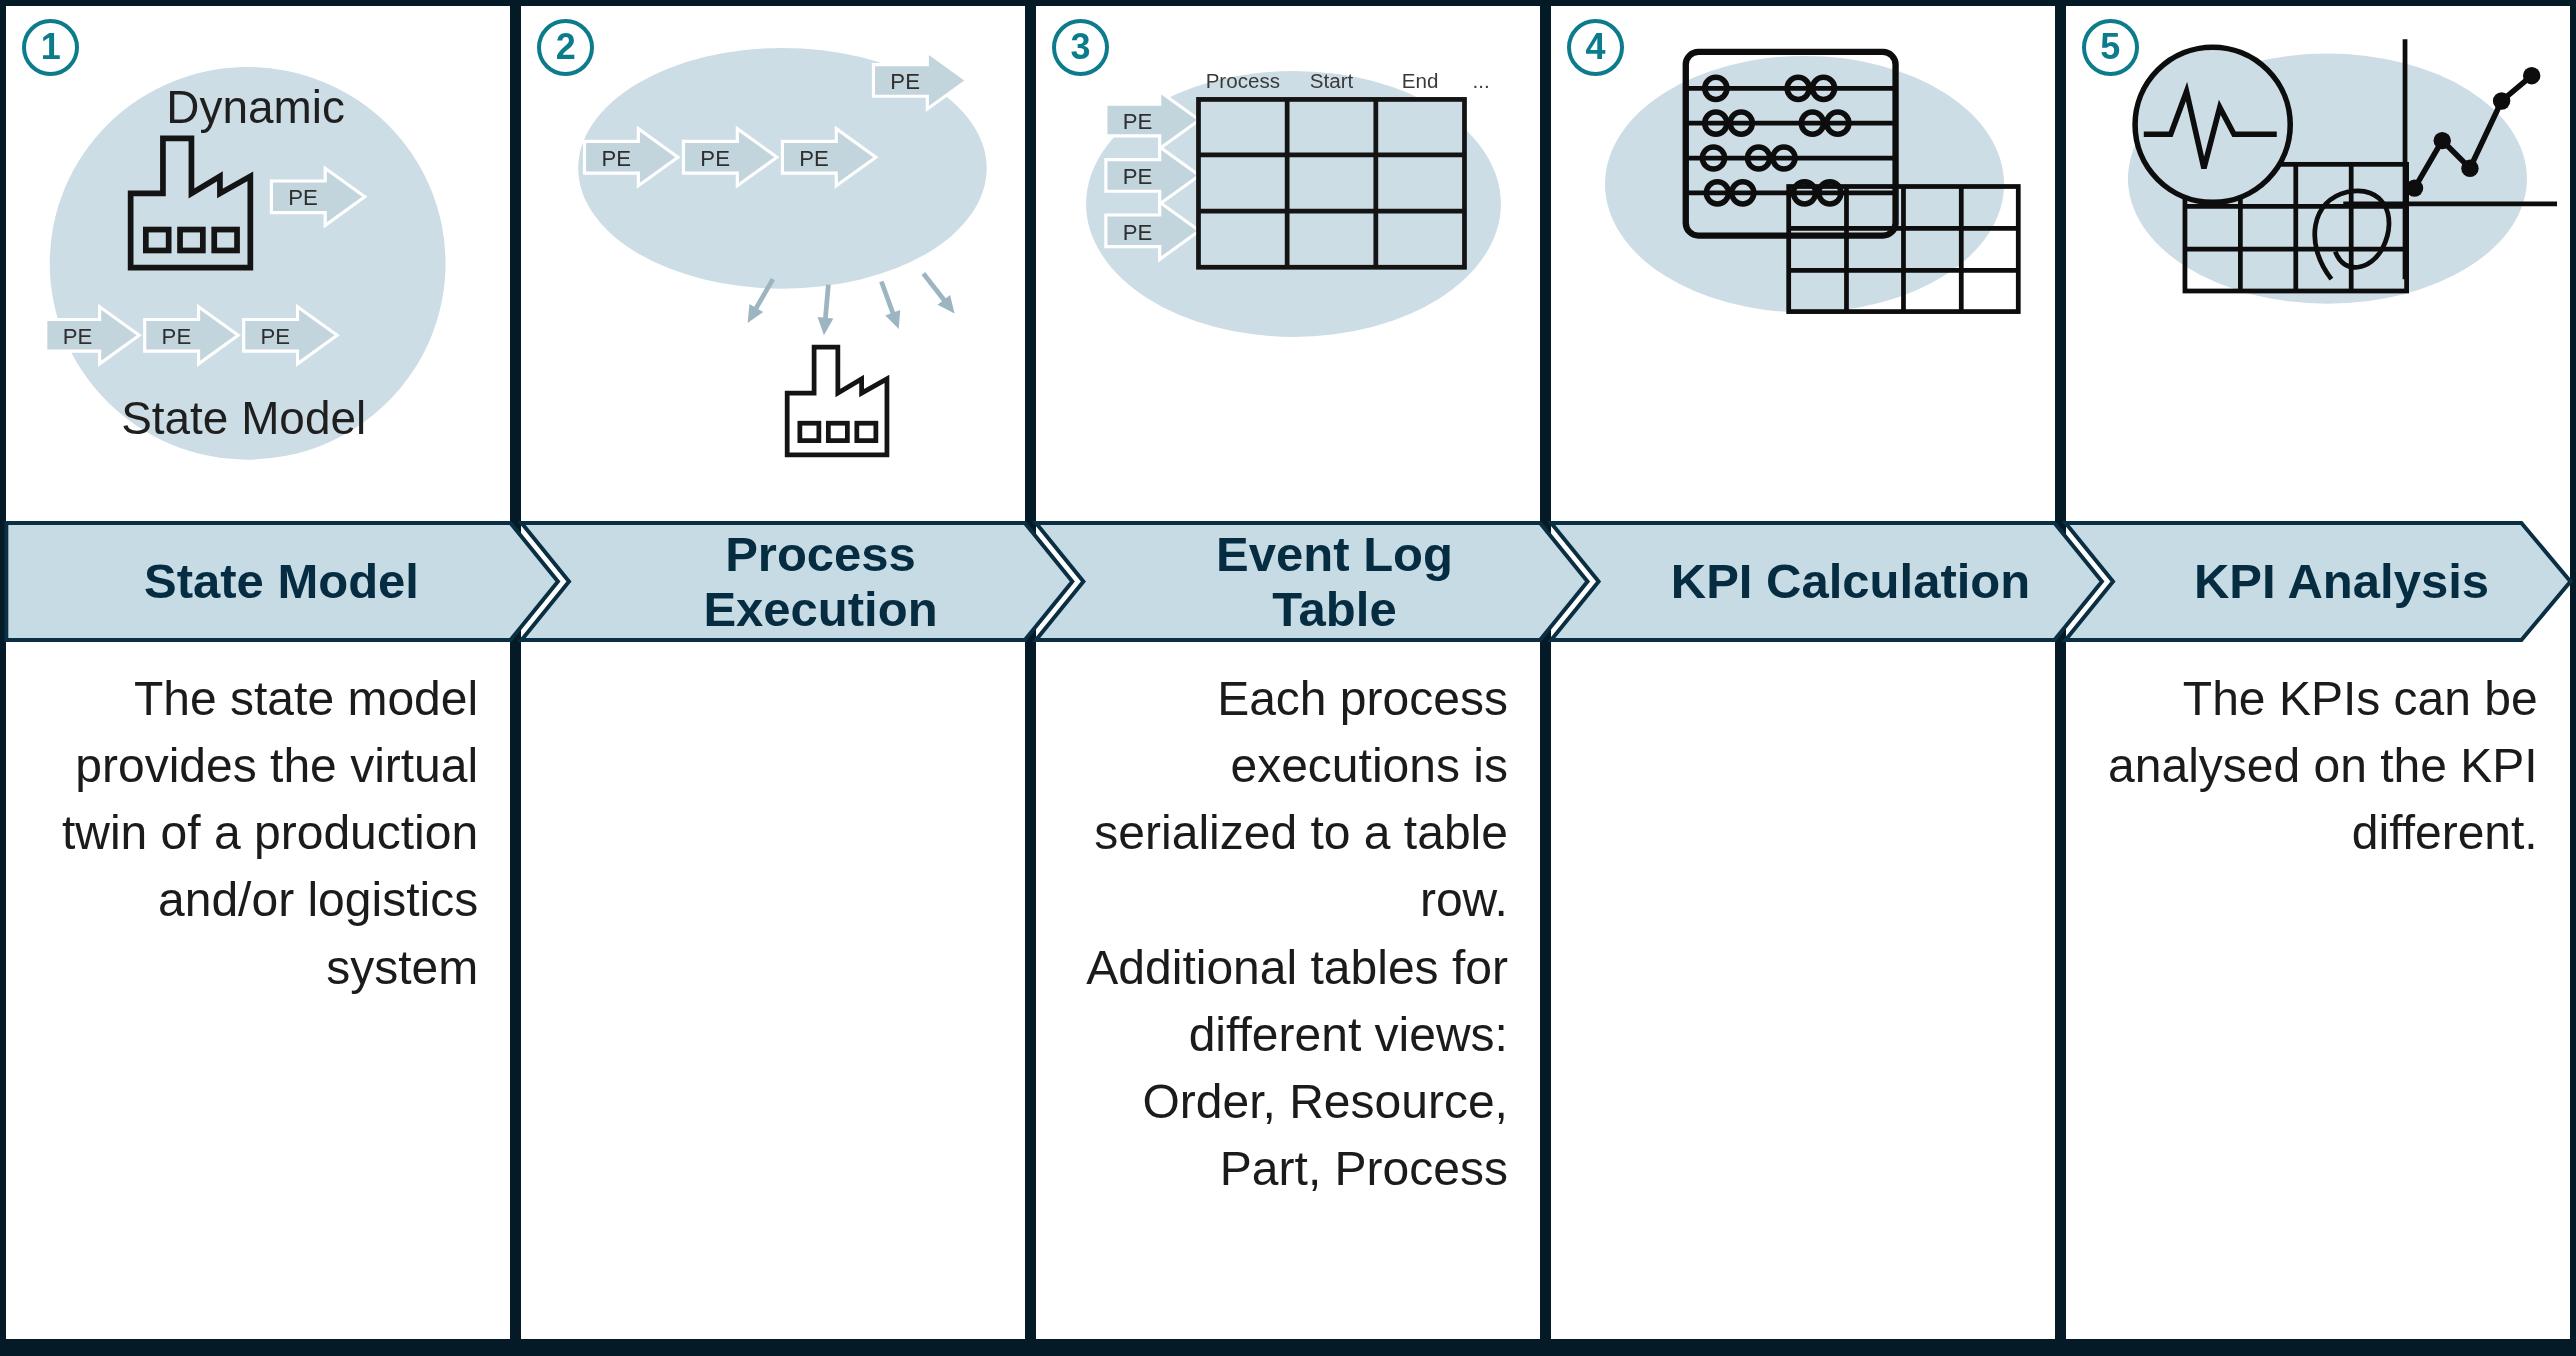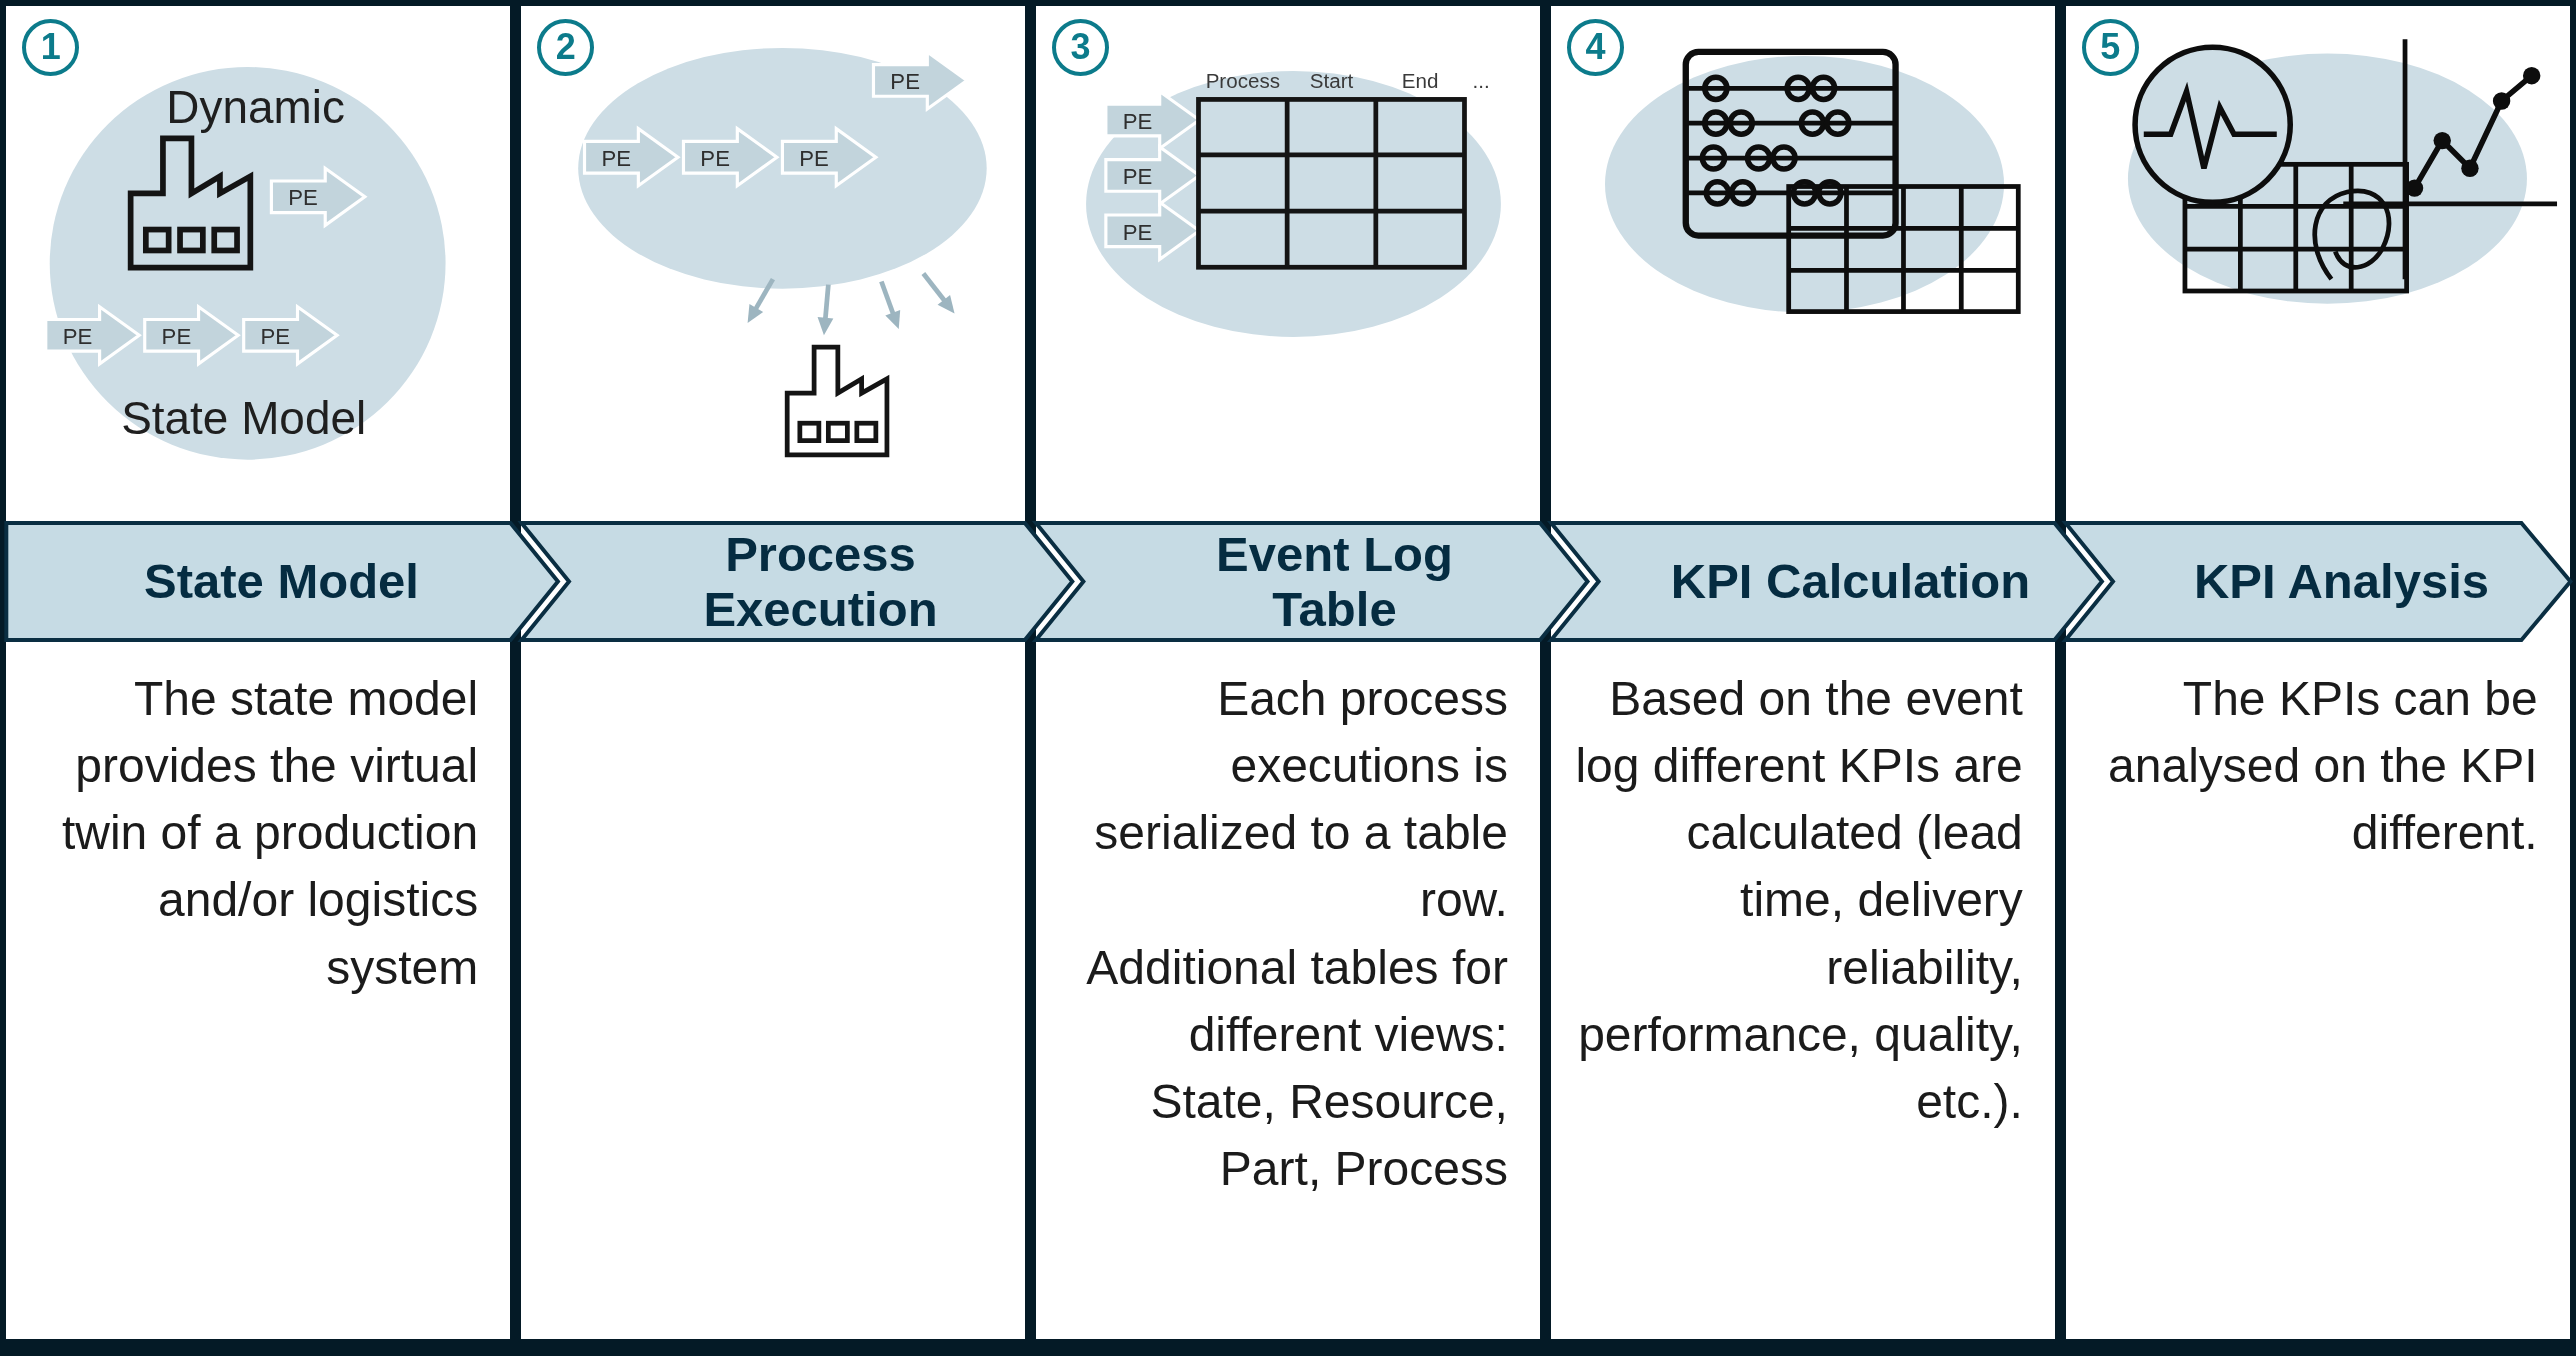--- a/index.html
+++ b/index.html
@@ -160,21 +160,21 @@
             <rect x="205" y="118" width="336" height="212" fill="#cddde5" stroke="#141414" stroke-width="6"></rect>
             <line x1="317" y1="118" x2="317" y2="330" stroke="#141414" stroke-width="6"></line>
             <line x1="429" y1="118" x2="429" y2="330" stroke="#141414" stroke-width="6"></line>
             <line x1="205" y1="188" x2="541" y2="188" stroke="#141414" stroke-width="6"></line>
             <line x1="205" y1="259" x2="541" y2="259" stroke="#141414" stroke-width="6"></line>
           </g>
         </svg>
       </div>
       <div class="banner-gap"></div>
       <div class="description">Each process executions is serialized to a table row.
-Additional tables for different views: State, Resource, Part, Process</div>
+Additional tables for different views: Order, Resource, Part, Process</div>
     </section>
 
     <section class="column">
       <div class="illustration">
         <div class="step-badge">
           <span>4</span>
         </div>
         <svg class="scene" viewBox="0 0 636 648" preserveAspectRatio="xMidYMid meet">
           <ellipse cx="320" cy="225" rx="252" ry="162" fill="#cddde5"></ellipse>
           <g fill="none" stroke="#0d0d0d">
@@ -202,21 +202,20 @@
             <rect x="300" y="228" width="290" height="158"></rect>
             <line x1="373" y1="228" x2="373" y2="386"></line>
             <line x1="445" y1="228" x2="445" y2="386"></line>
             <line x1="518" y1="228" x2="518" y2="386"></line>
             <line x1="300" y1="281" x2="590" y2="281"></line>
             <line x1="300" y1="334" x2="590" y2="334"></line>
           </g>
         </svg>
       </div>
       <div class="banner-gap"></div>
-      <div class="description">Based on the event log different KPIs are calculated (lead time, delivery reliability, performance, quality, etc.).</div>
     </section>
 
     <section class="column">
       <div class="illustration">
         <div class="step-badge">
           <span>5</span>
         </div>
         <svg class="scene" viewBox="0 0 636 648" preserveAspectRatio="xMidYMid meet">
           <ellipse cx="330" cy="218" rx="252" ry="158" fill="#cddde5"></ellipse>
           <g fill="none" stroke="#0d0d0d" stroke-width="6">

